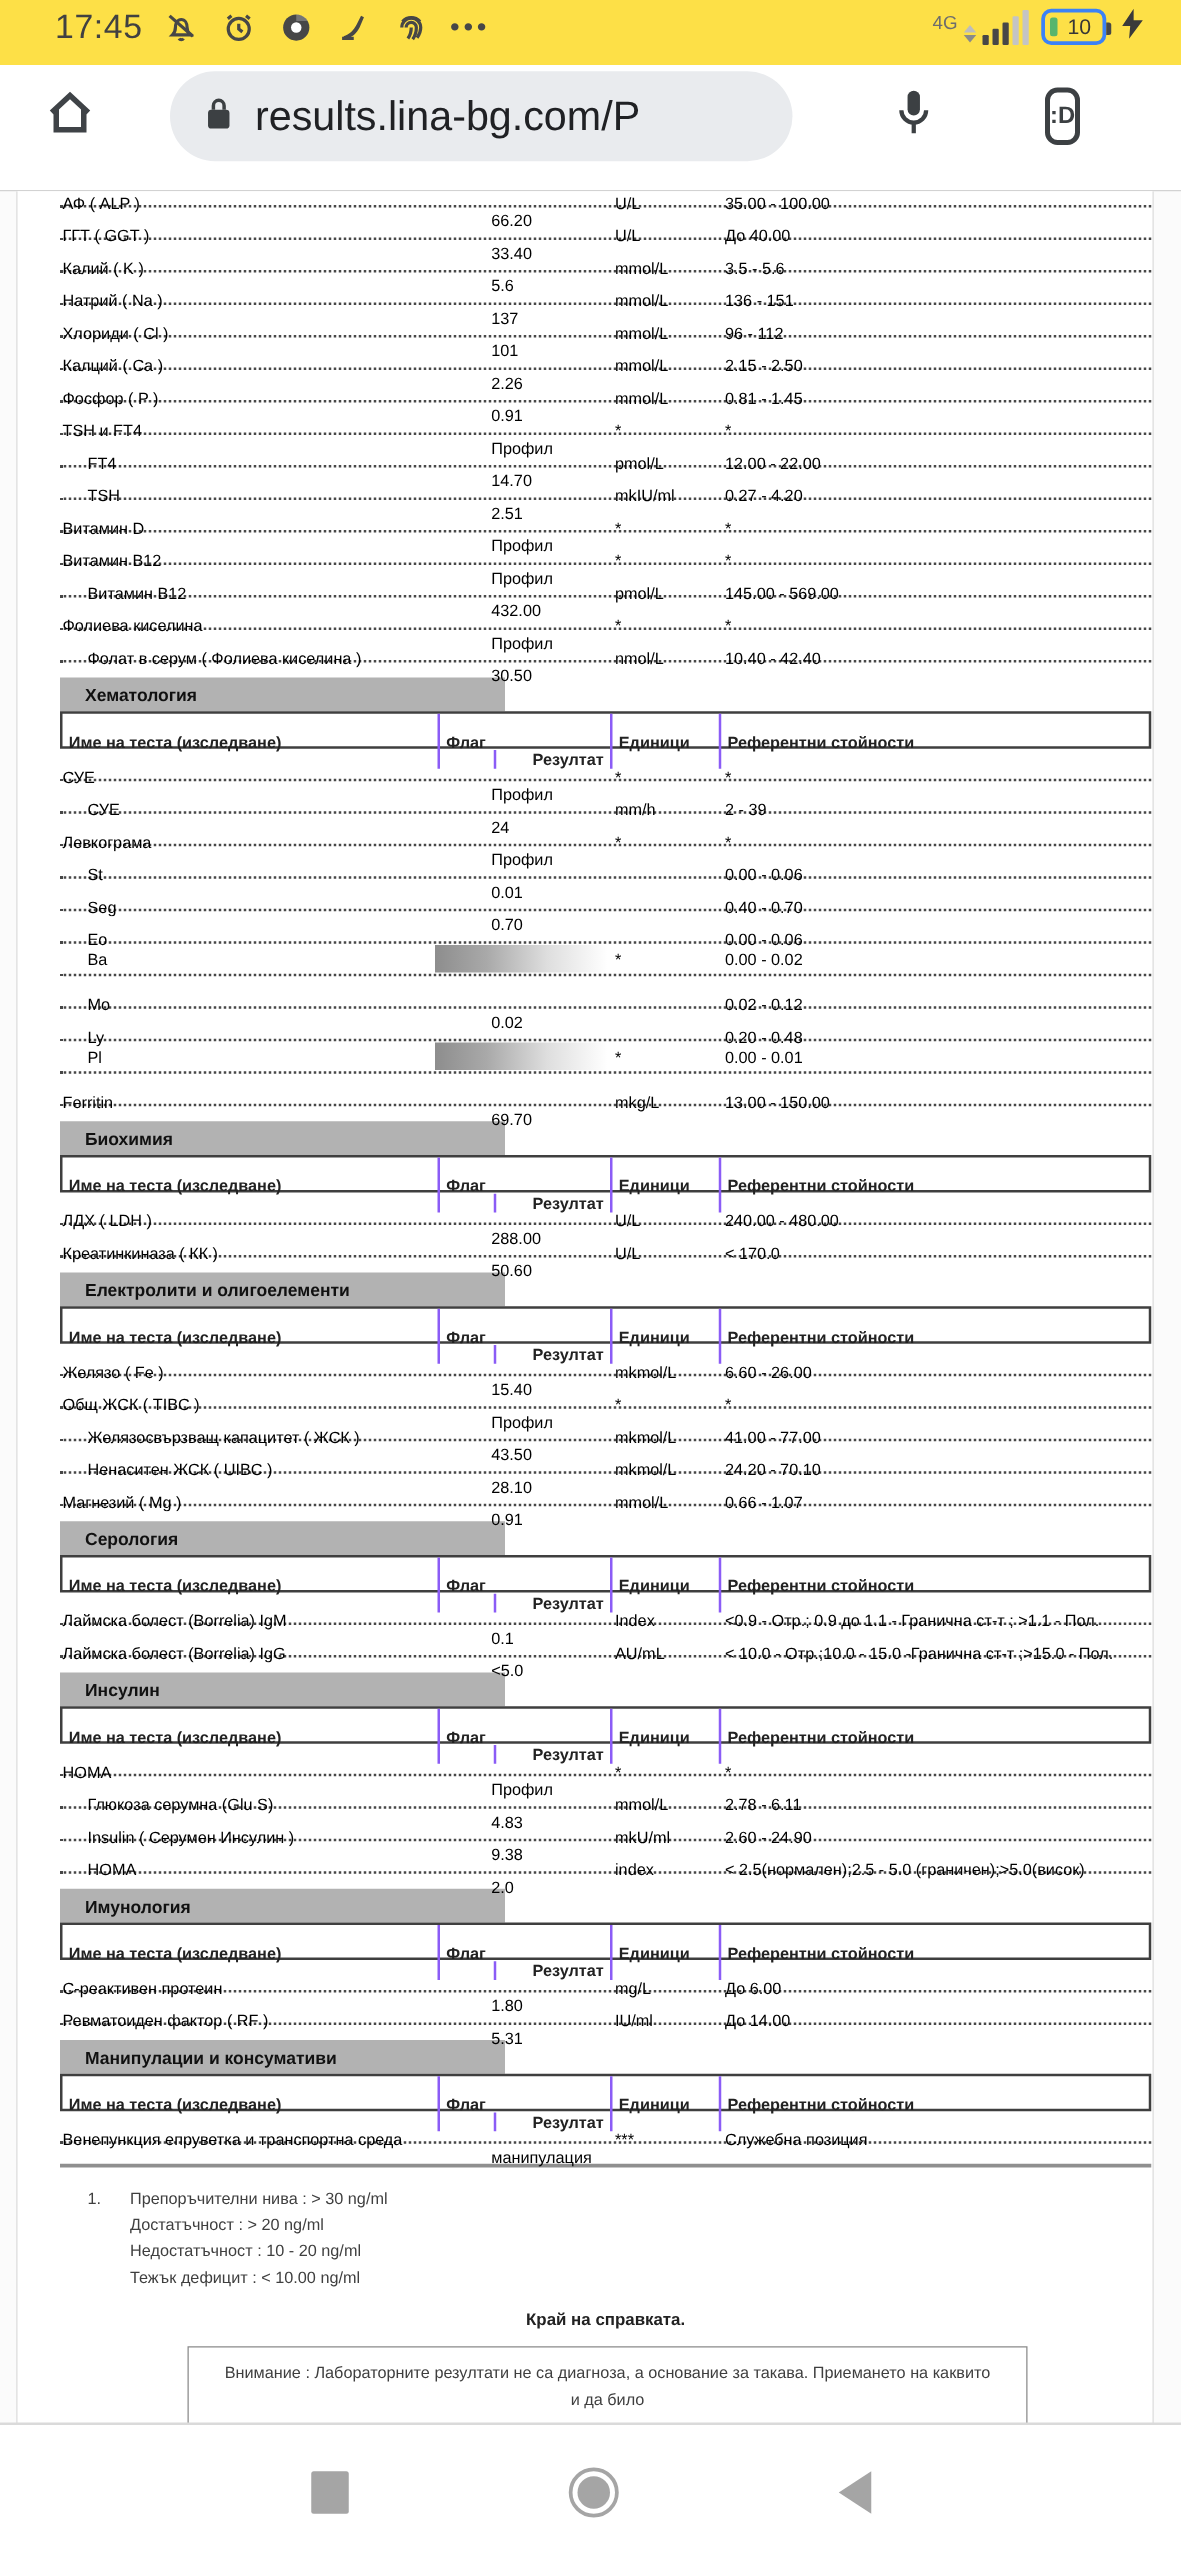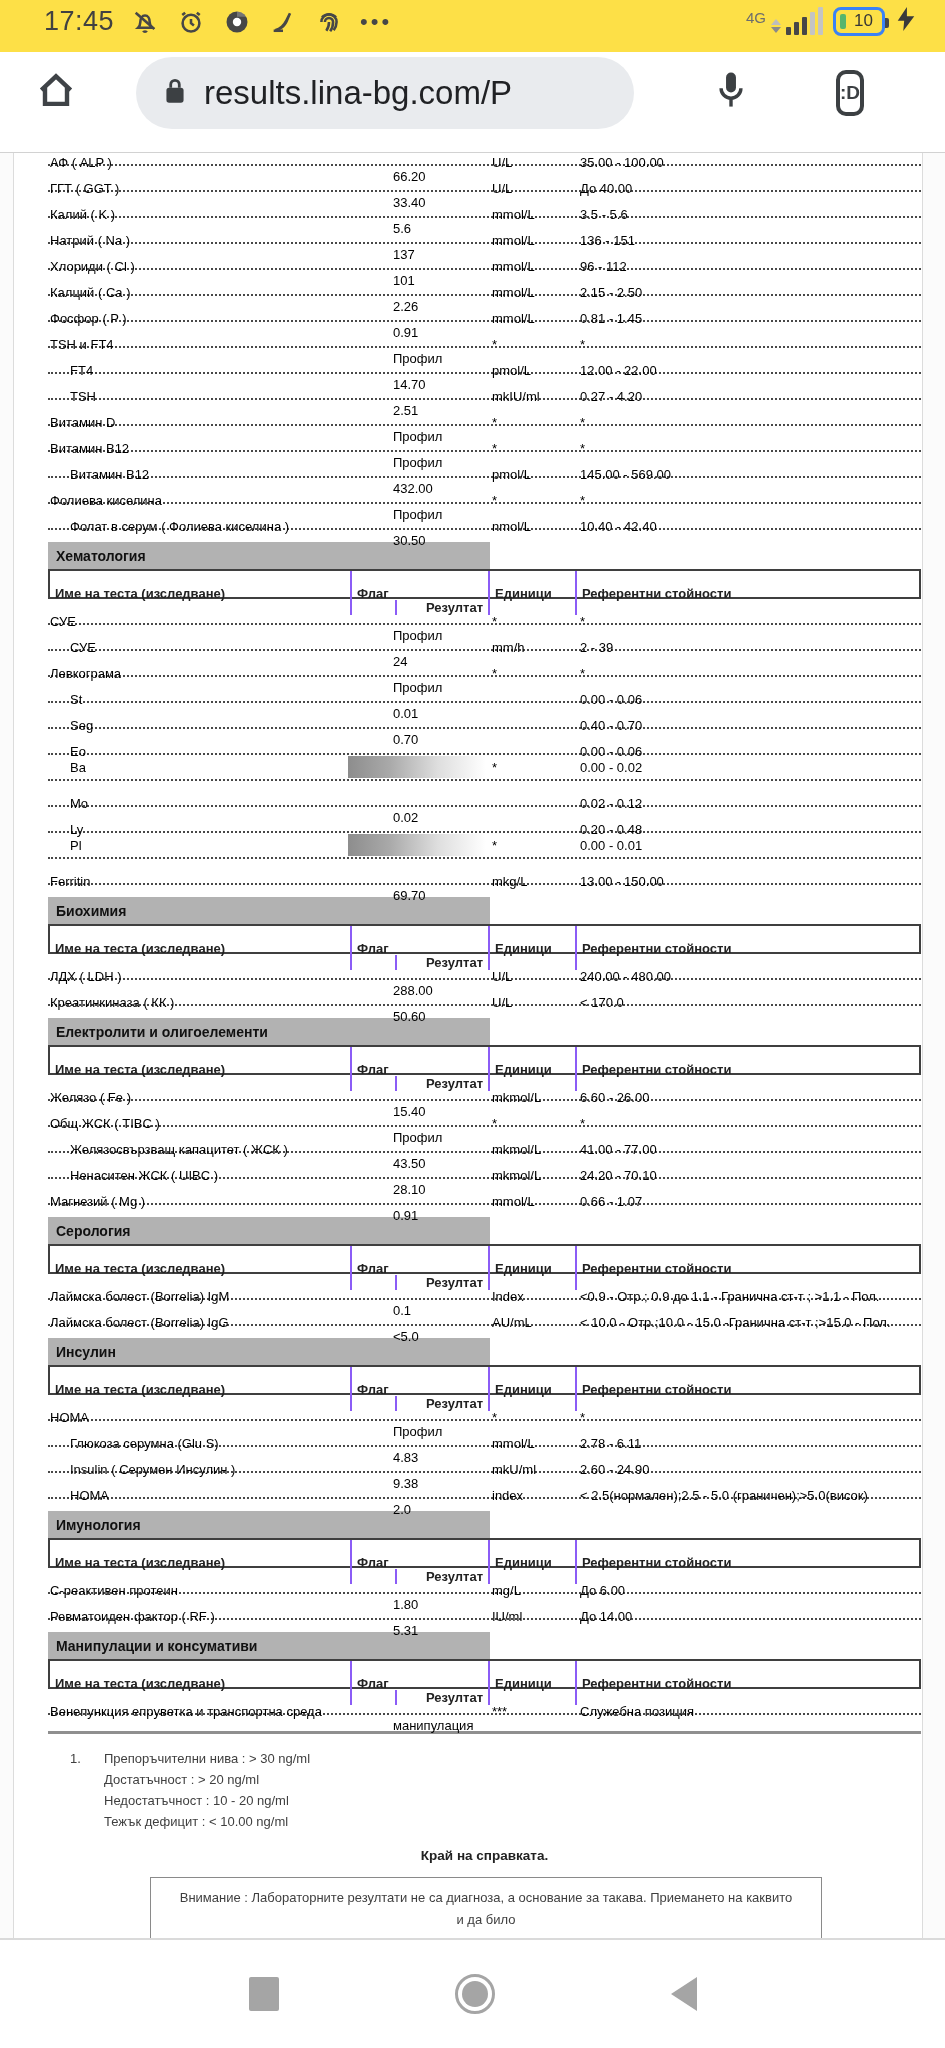--- a/index.html
+++ b/index.html
@@ -53,22 +53,22 @@
   .menu-btn i { width: 7px; height: 7px; background: #3c4043; border-radius: 50%; display: block; }
 
   
   .content { position: absolute; top: 152px; left: 0; right: 0; height: 1786px;
     background: #fbfbfb; border-top: 1px solid #d2d2d2; }
   .page { position: absolute; top: 0; left: 13px; width: 910px; height: 1786px;
     background: #fff; border-left: 1px solid #dcdcdc; border-right: 1px solid #dcdcdc;
     overflow: hidden; padding: 0 0 0 34px; }
   .report { width: 873px; }
 
-  .band { width: 442px; height: 27px; margin-top: 12px; background: #b2b2b2;
-    display: flex; align-items: center; padding-left: 8px;
+  .band { width: 356px; height: 27px; margin-top: 12px; background: #b2b2b2;
+    display: flex; align-items: center; padding-left: 20px;
     font-size: 14px; font-weight: bold; color: #111; }
   .thead { display: grid; grid-template-columns: 300px 45px 93px 87px auto;
     height: 30px; border: 2px solid #3f3f3f; font-weight: bold; font-size: 13px; color: #222; }
   .thead > div { display: flex; align-items: center; padding: 0 5px; border-left: 2px solid #8b5cf6; }
   .thead > div:first-child { border-left: none; }
   .thead .c-res { justify-content: flex-end; }
 
   .row { display: grid; grid-template-columns: 300px 45px 93px 87px auto;
     height: 26px; align-items: center; border-bottom: 2px dotted #474747;
     font-size: 13px; color: #000000; position: relative; }

